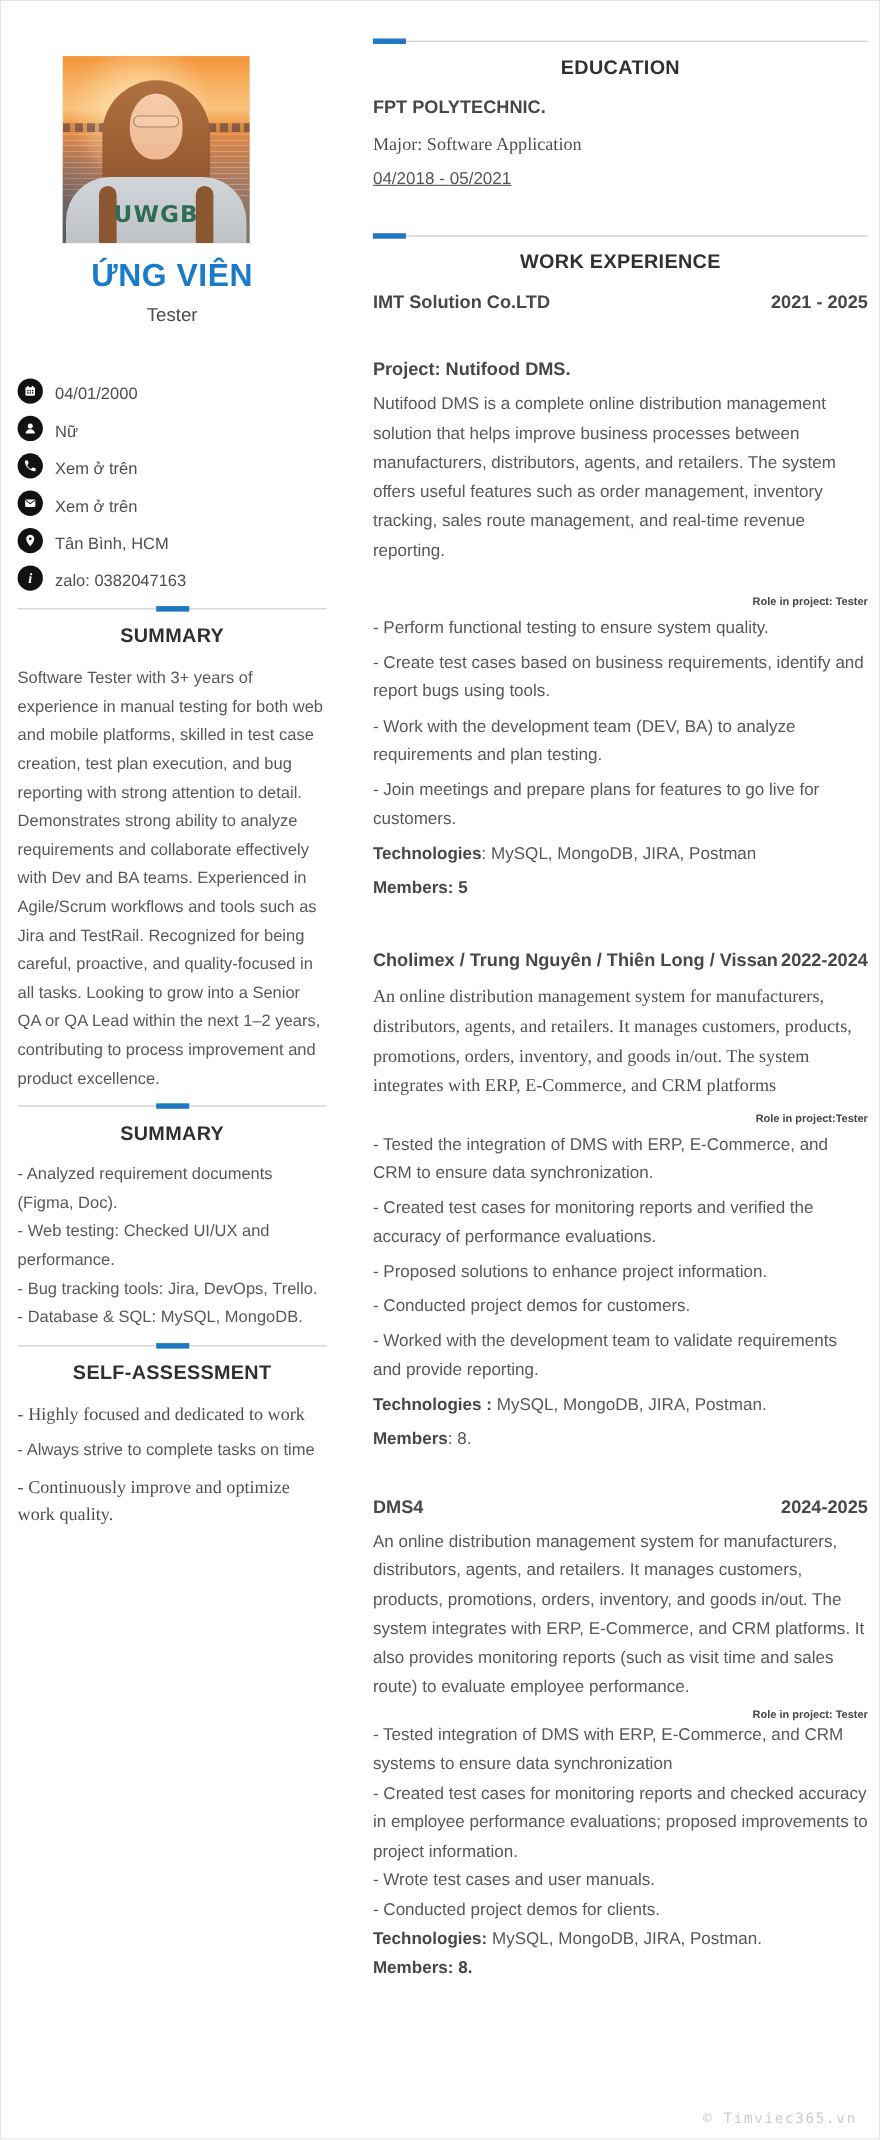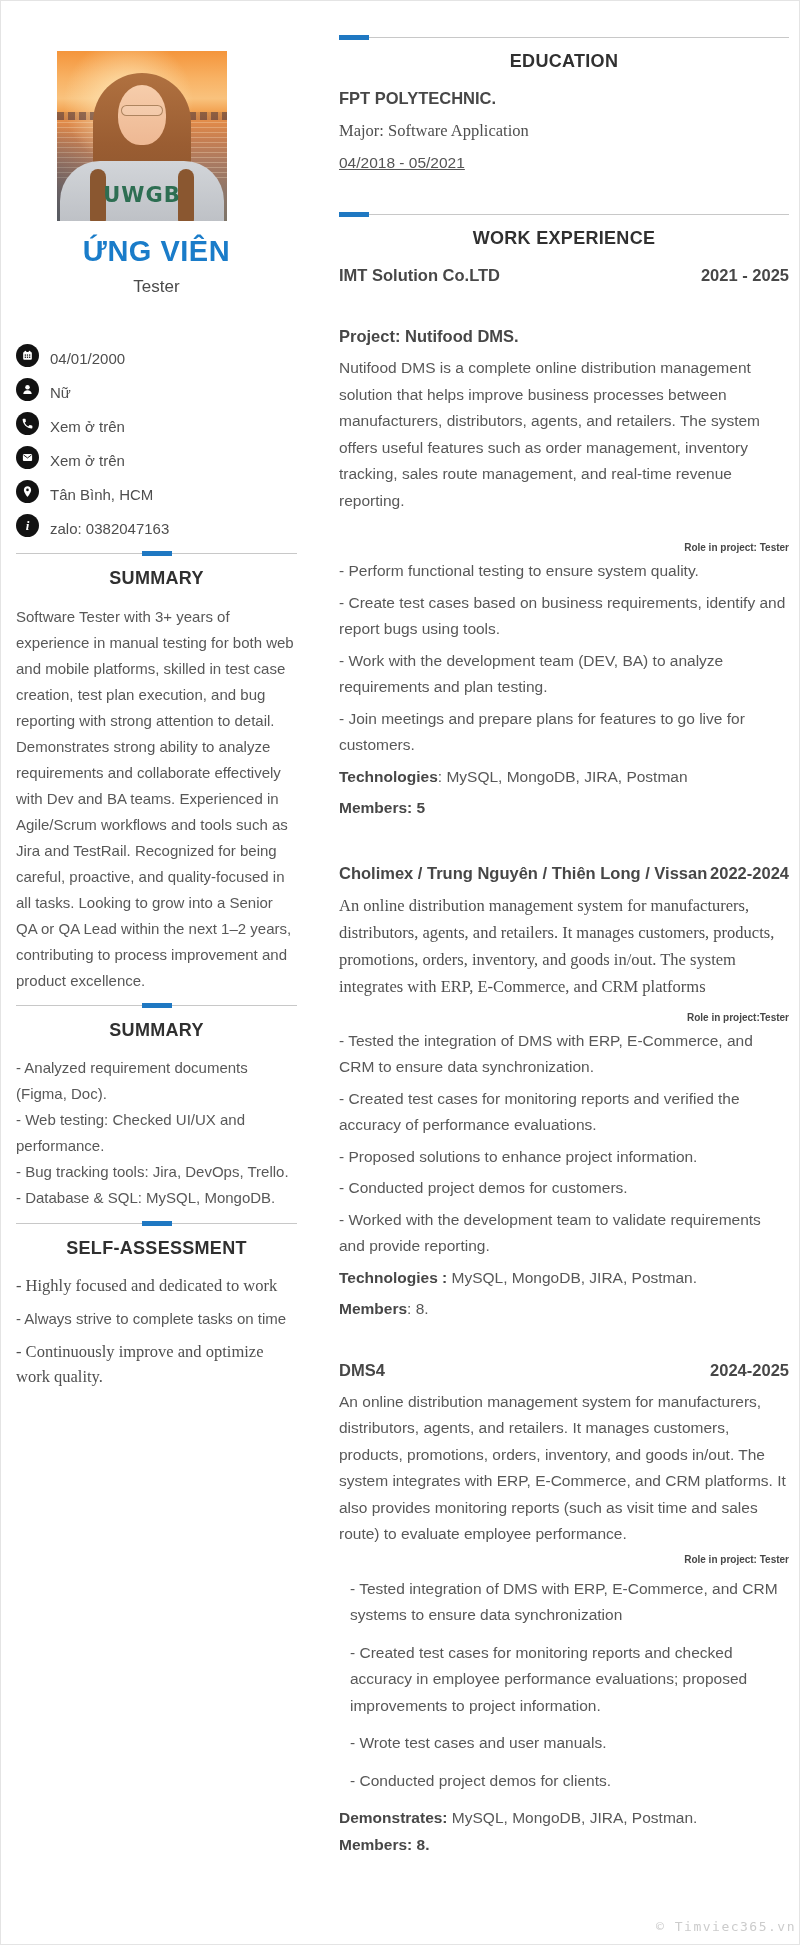--- a/index.html
+++ b/index.html
@@ -71,25 +71,25 @@
 
   .proj-title-row{margin-top:42px;}
   .desc{margin-top:9px;font-size:15.5px;line-height:26.5px;color:var(--body);}
   .desc.serif{font-family:"Liberation Serif","DejaVu Serif",serif;font-size:16.5px;line-height:27px;color:#4f4f4f;}
   .role{display:block;font-size:10px;text-align:right;}
   .mt28{margin-top:28px;}
   .mt12{margin-top:12px;}
   .mt6{margin-top:6px;}
   .mt35{margin-top:35px;}
   .bullet{margin:5px 0;font-size:15.5px;line-height:26.5px;color:var(--body);}
-  .bullet.tight{margin:11px;}
+  .bullet.tight{margin:0;}
   .techline{margin:5px 0 0;font-size:15.5px;line-height:26.5px;color:var(--body);}
   .techline strong{font-weight:700;color:var(--bold);}
 
-  .footer-mark{position:absolute;right:3px;bottom:10px;font-family:"DejaVu Sans Mono","Liberation Mono",monospace;font-size:13px;letter-spacing:1.5px;color:#ccc;}
+  .footer-mark{position:absolute;right:20px;bottom:10px;font-family:"DejaVu Sans Mono","Liberation Mono",monospace;font-size:13px;letter-spacing:1.5px;color:#ccc;}
 </style>
 </head>
 <body>
 
 <div class="page">
 
   <aside class="sidebar">
 
     <div class="photo">
       <div class="skyline"></div>
@@ -237,19 +237,19 @@
       <div class="row proj-title-row mt35" style="margin-top:38px;">
         <span class="bold-line">DMS4</span>
         <span class="bold-line">2024-2025</span>
       </div>
       <p class="desc">An online distribution management system for manufacturers, distributors, agents, and retailers. It manages customers, products, promotions, orders, inventory, and goods in/out. The system integrates with ERP, E-Commerce, and CRM platforms. It also provides monitoring reports (such as visit time and sales route) to evaluate employee performance.</p>
       <span class="bold-line role mt6">Role in project: Tester</span>
       <p class="bullet tight">- Tested integration of DMS with ERP, E-Commerce, and CRM systems to ensure data synchronization</p>
       <p class="bullet tight">- Created test cases for monitoring reports and checked accuracy in employee performance evaluations; proposed improvements to project information.</p>
       <p class="bullet tight">- Wrote test cases and user manuals.</p>
       <p class="bullet tight">- Conducted project demos for clients.</p>
-      <p class="techline" style="margin-top:0;"><strong>Demonstrates:</strong><span> MySQL, MongoDB, JIRA, Postman.</span></p>
+      <p class="techline" style="margin-top:0;"><strong>Technologies:</strong><span> MySQL, MongoDB, JIRA, Postman.</span></p>
       <p class="techline" style="margin-top:0;"><strong>Members: 8.</strong><span></span></p>
     </section>
   </main>
 
   <div class="footer-mark">© Timviec365.vn</div>
 </div>
 
 </body></html>

